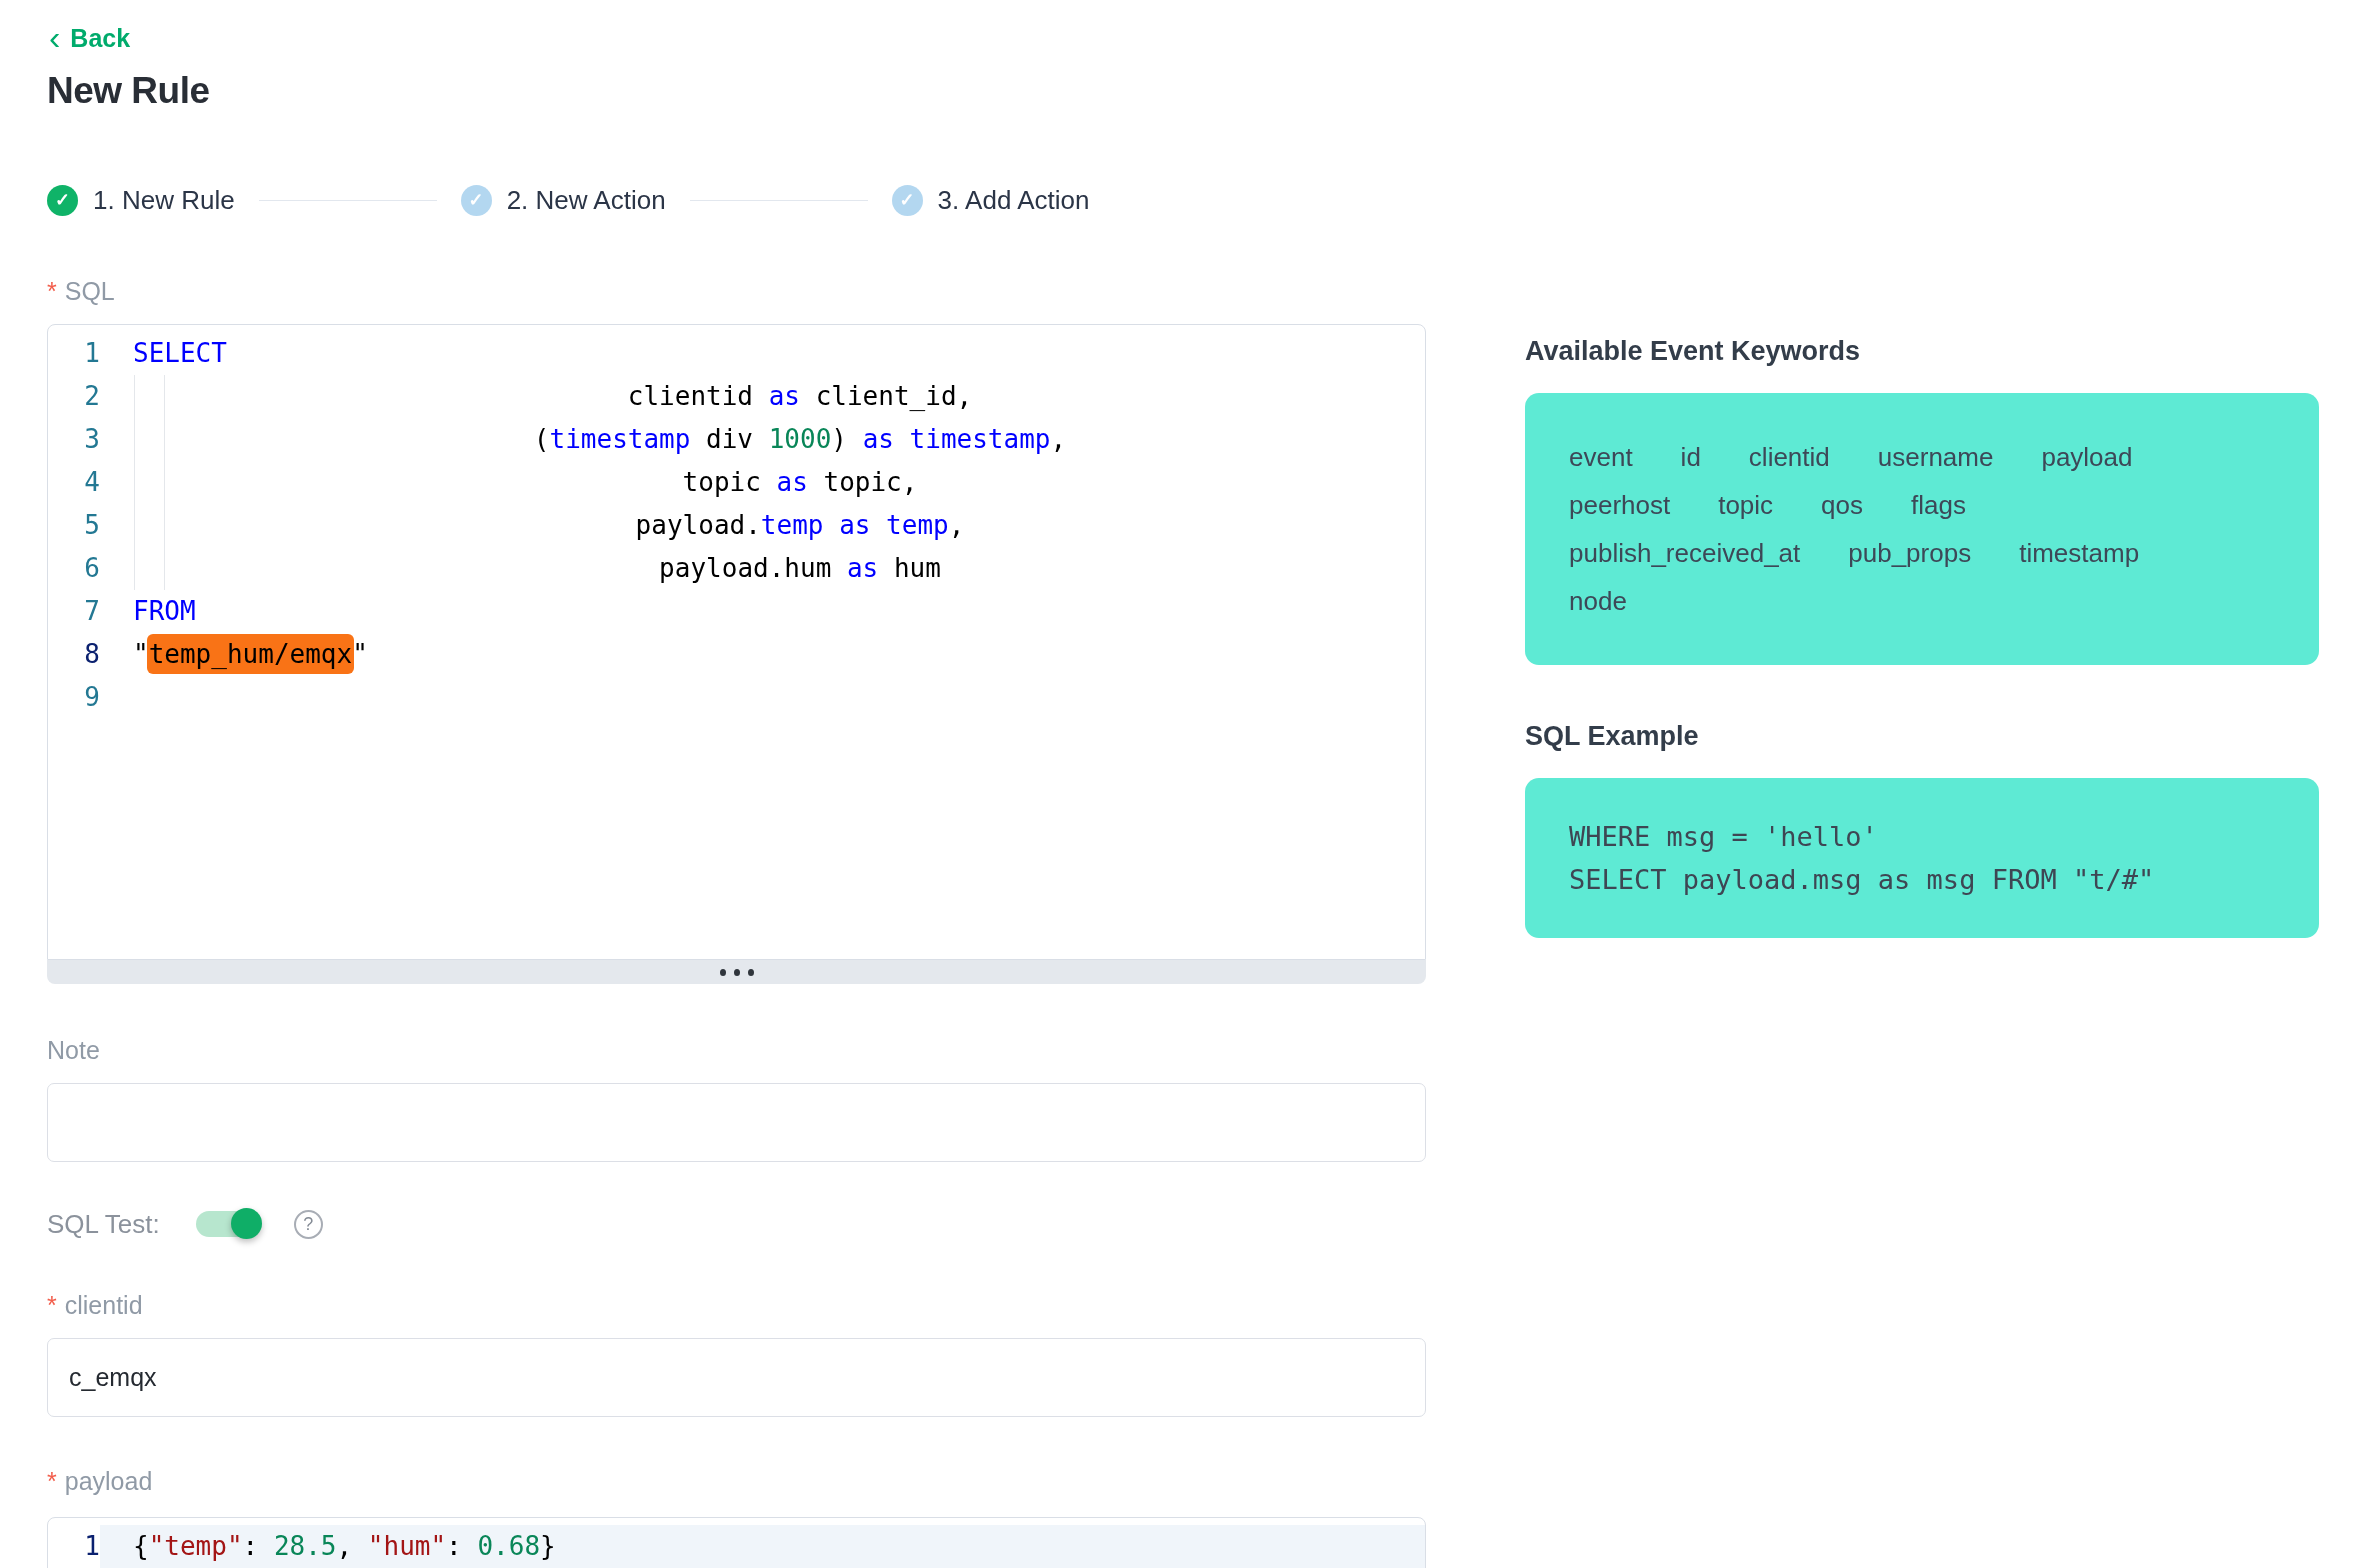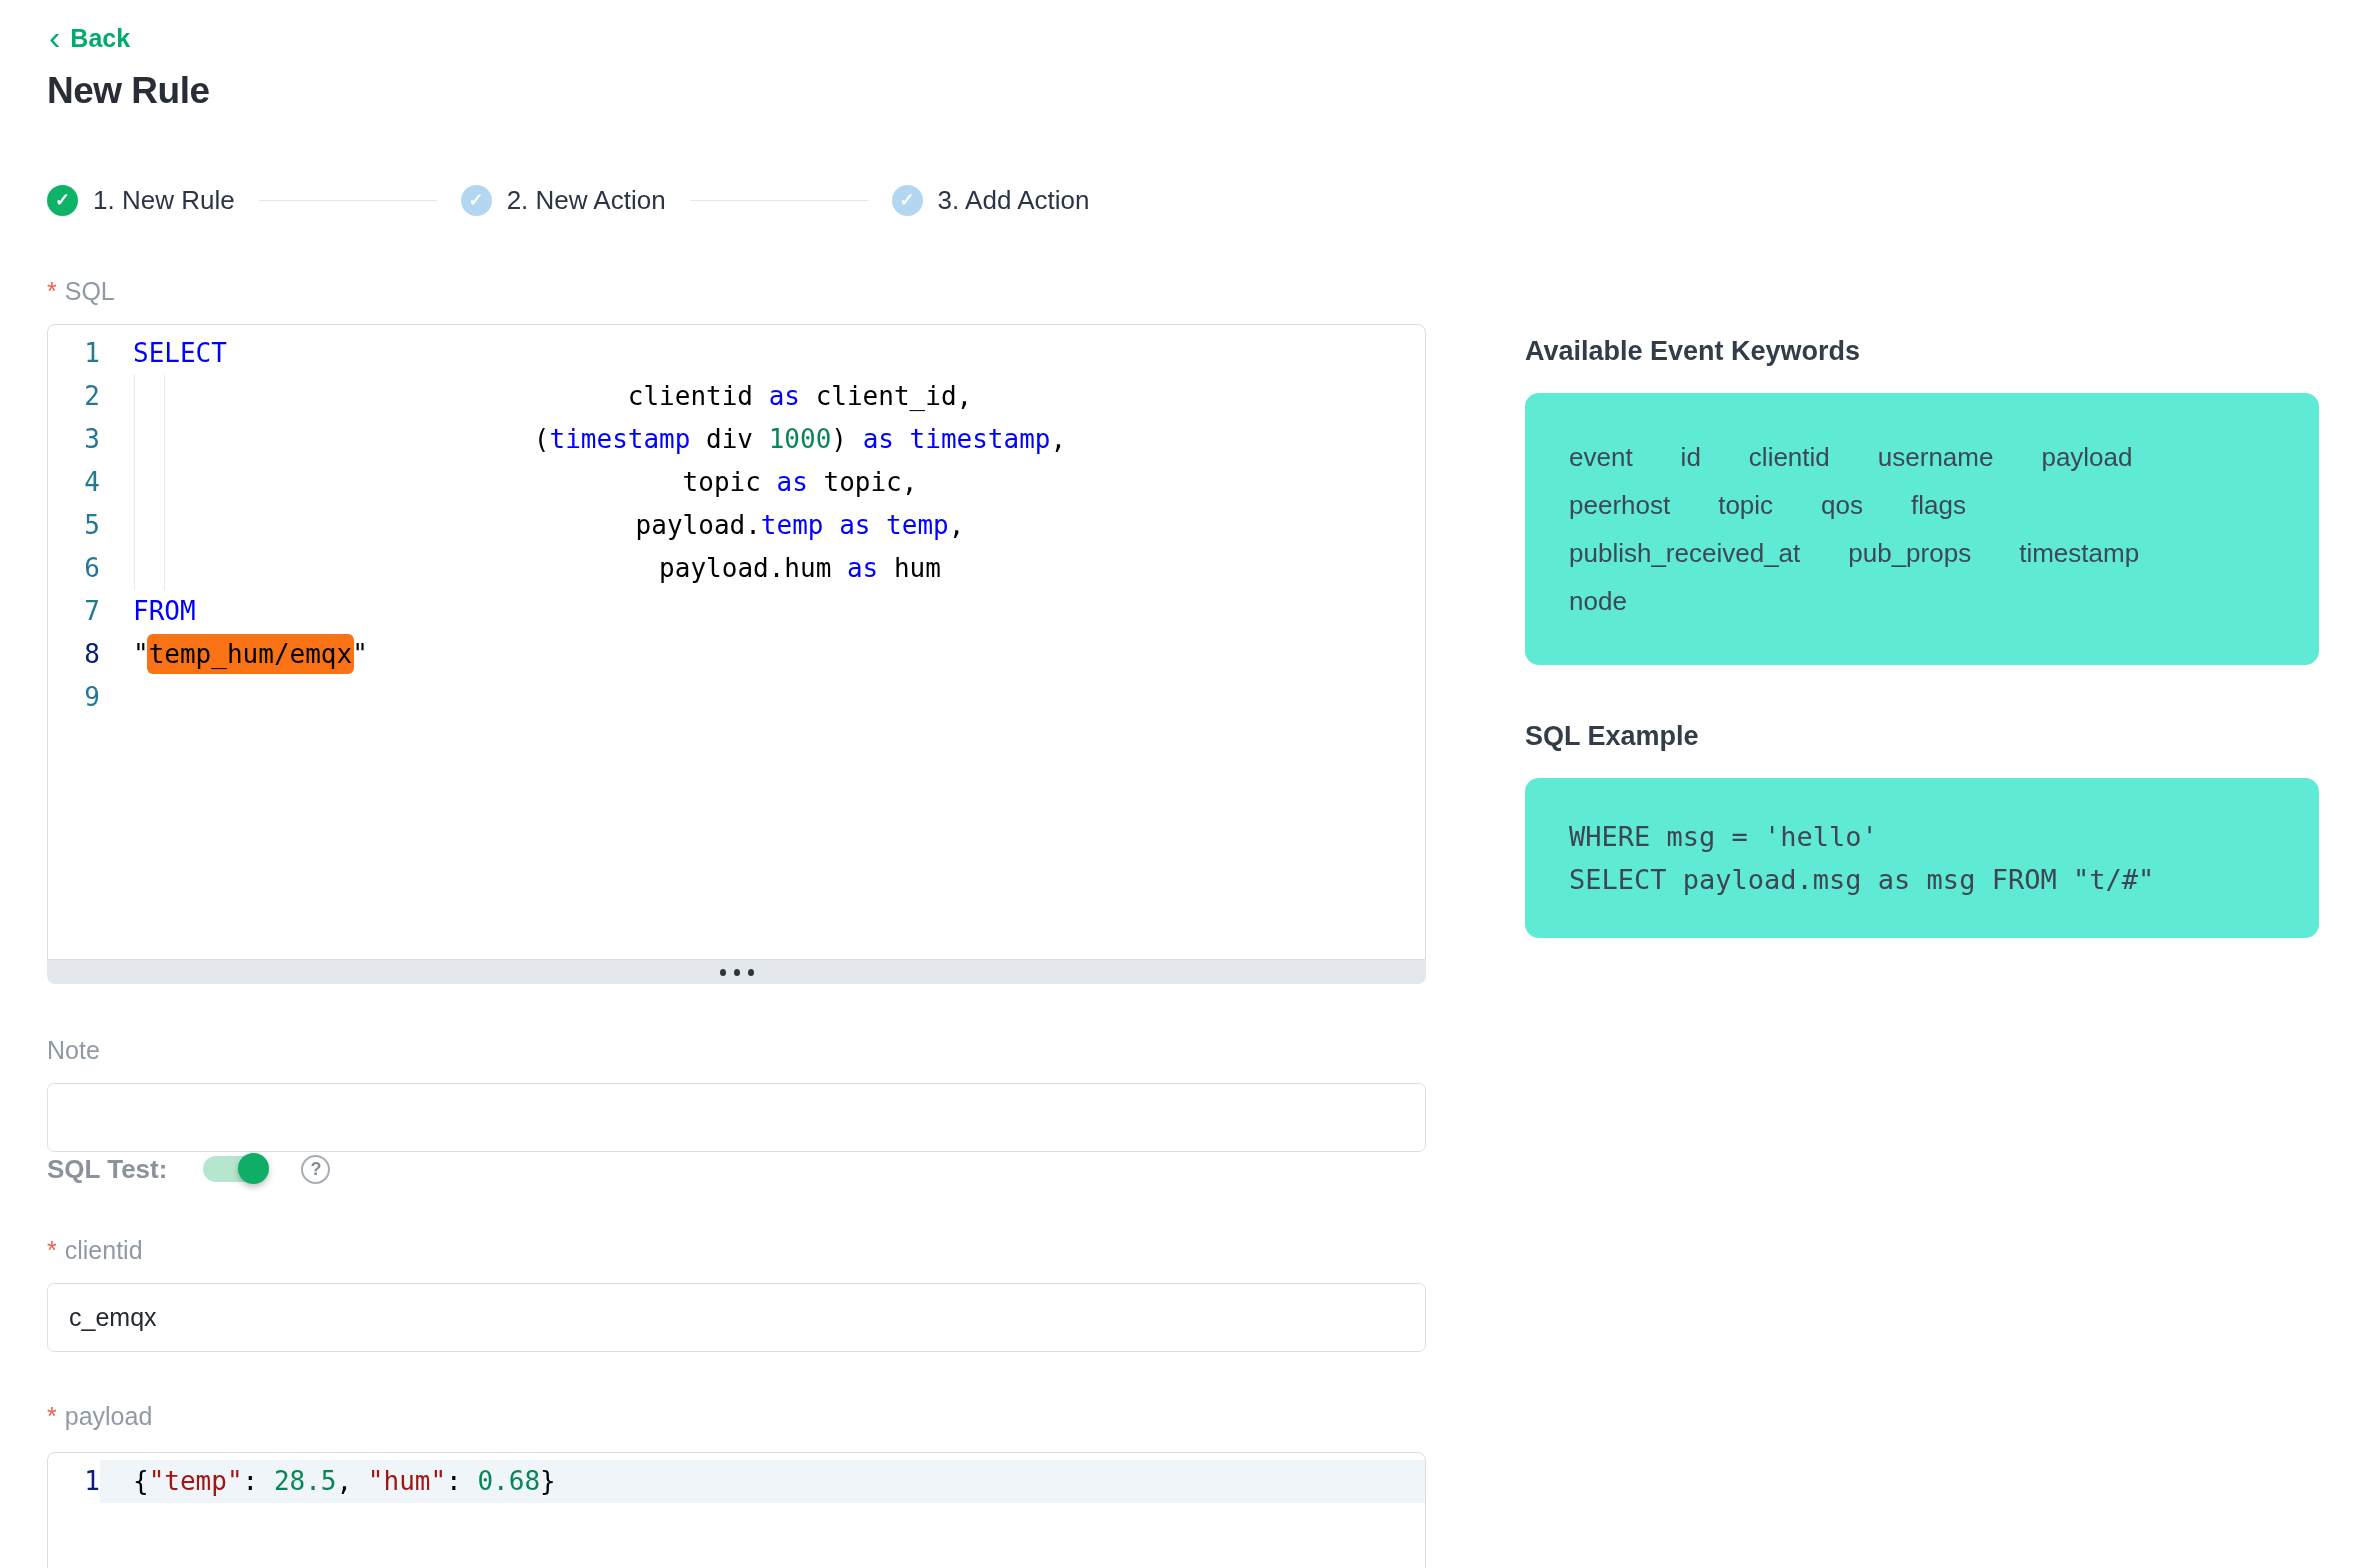--- a/index.html
+++ b/index.html
@@ -45,28 +45,28 @@
   .tk_num { color:#098658; }
   .tk_str { color:#a31515; }
   .tk_pl { color:#000; }
   .tk_hl { background:#f97316; border-radius:6px; padding:5px 2px; margin:-5px -2px; }
 
   .editor-handle { width:100%; height:24px; background:#e4e8ed; border-radius:0 0 8px 8px;
                    display:flex; align-items:center; justify-content:center; gap:8px; cursor:row-resize; }
   .editor-handle .dot { width:6px; height:7px; border-radius:50%; background:#2f353c; }
 
   
-  .text-input { width:100%; height:69px; border:1px solid #dcdfe6; border-radius:7px; background:#fff;
+  .text-input { width:100%; height:79px; border:1px solid #dcdfe6; border-radius:7px; background:#fff;
                 font-size:25px; color:#252a31; padding:0 21px; outline:none; font-family:"Liberation Sans", sans-serif; }
   .note-label { margin-top:50px; }
   .clientid-label { margin-top:48px; }
   .payload-label { margin-top:48px; margin-bottom:20px; }
 
   
-  .sqltest-row { height:34px; display:flex; align-items:center;font-weight:bold; }
+  .sqltest-row { margin-top:45px; height:34px; display:flex; align-items:center; }
   .sqltest-label { font-size:26px; color:#8b929c; margin-right:36px; }
   .toggle { position:relative; width:64px; height:26px; border-radius:13px; background:#b7e6ce; cursor:pointer; flex:none; }
   .toggle .knob { position:absolute; right:-2px; top:-3px; width:31px; height:31px; border-radius:50%;
                   background:#0fae67; box-shadow:0 3px 6px rgba(0,0,0,0.25); }
   .help-icon { margin-left:34px; width:29px; height:29px; border-radius:50%; border:2px solid #a8adb5;
                color:#858c96; font-size:18px; display:flex; align-items:center; justify-content:center; cursor:pointer; }
 
   
   .right-col { position:absolute; left:1525px; top:336px; width:794px; }
   .panel-title { font-size:27px; font-weight:600; color:#333d4a; }

